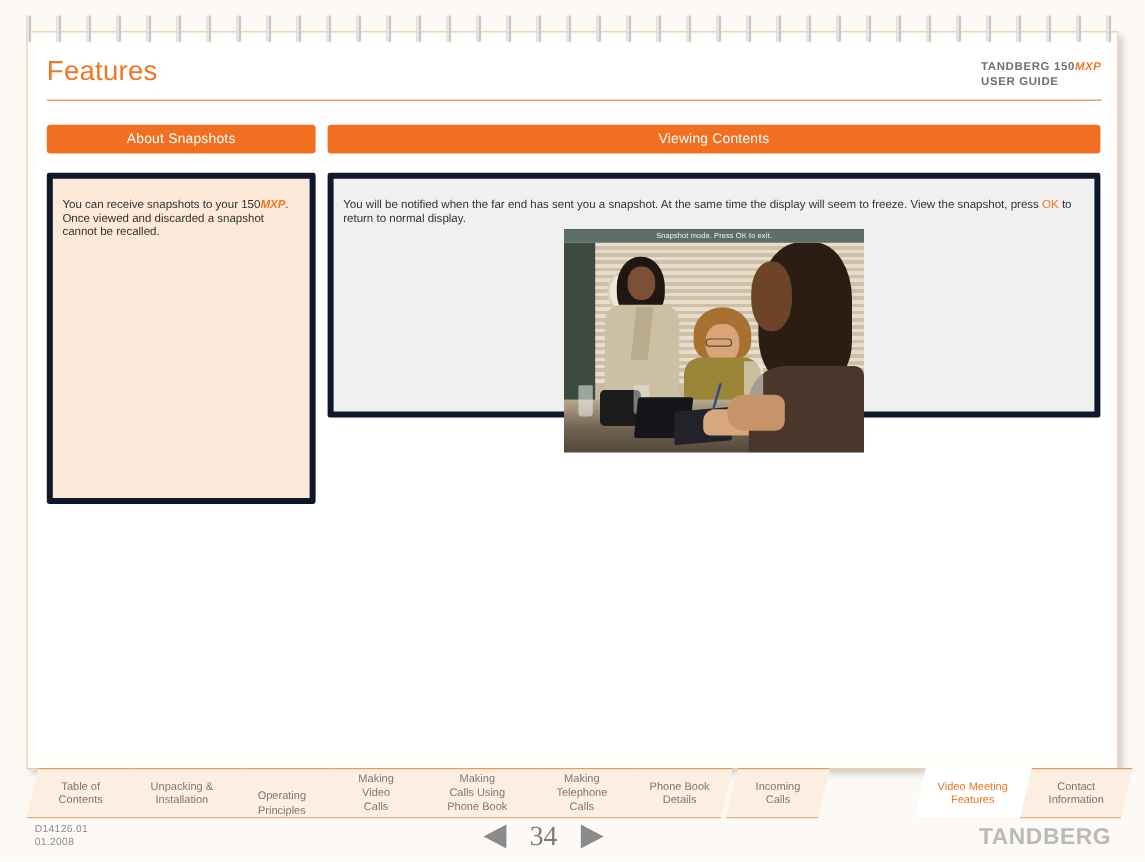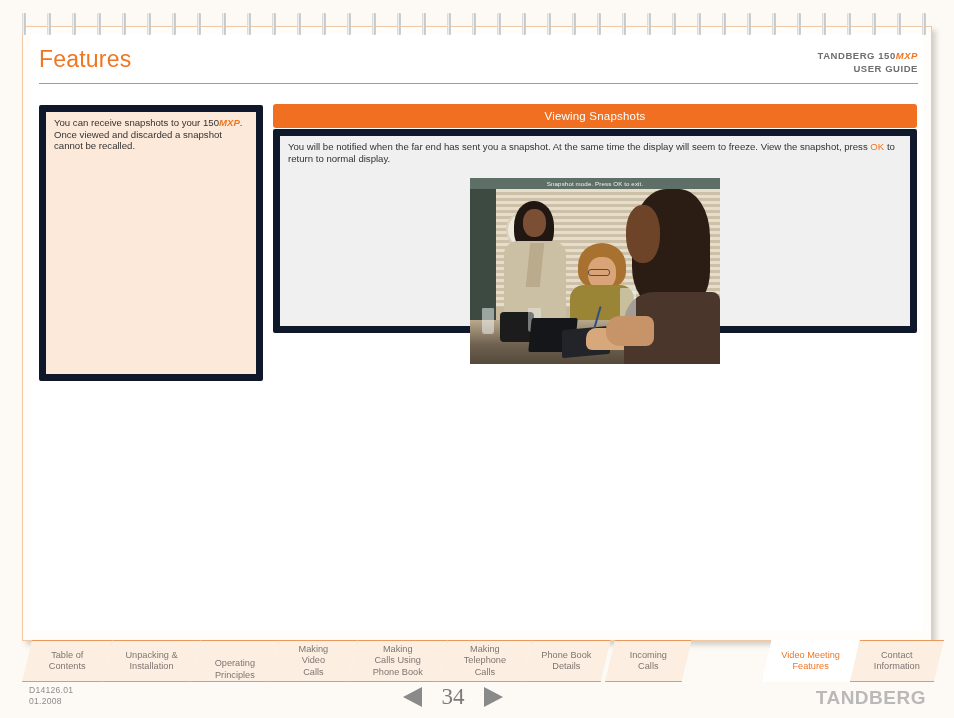--- a/index.html
+++ b/index.html
@@ -71,21 +71,21 @@
     top: 4px;
     font-size: 23px;
     color: #ef7622;
     font-weight: normal;
     letter-spacing: 0.2px;
   }
   #doc-ident {
     position: absolute;
     right: 0px;
     top: 8px;
-    text-align: right;
+    text-align: left;
     line-height: 12.5px;
   }
   .ident-line {
     font-size: 9.5px;
     color: #6e6e6e;
     letter-spacing: 0.55px;
     font-weight: bold;
     display: block;
   }
   .ident-mxp {
@@ -116,28 +116,28 @@
   .col-head {
     background: #f06f20;
     color: #ffffff;
     font-size: 11.5px;
     text-align: center;
     padding: 6px 0 6px 0;
     border-radius: 3px;
     letter-spacing: 0.2px;
   }
   .col-body {
-    margin-top: 1px;
-    border: 7px solid #0f172a;
+    margin-top: 16px;
+    border: 5px solid #0f172a;
     border-radius: 2px;
     box-sizing: border-box;
     font-size: 9.6px;
     line-height: 11.6px;
     color: #333333;
-    padding: 5px 8px;
+    padding: 16px 8px;
   }
   .body-peach { background: #fce9d9; height: 276px; }
   .body-gray  { background: #f0f0f0; height: 204px; position: relative; }
   .em-orange  { color: #ef7622; font-style: italic; font-weight: bold; }
   .em-ok      { color: #ef7622; }
 
   
   #photo-wrap {
     position: absolute;
     left: 50%;
@@ -400,25 +400,26 @@
       <div id="doc-ident">
         <span class="ident-line"><span>TANDBERG 150</span><span class="ident-mxp">MXP</span></span>
         <span class="ident-line">USER GUIDE</span>
       </div>
       <div id="title-rule"></div>
     </div>
 
     <div id="columns">
 
       <div class="col-left">
+        <div class="col-head">About Snapshots</div>
         <div class="col-body body-peach"><span>You can receive snapshots to your 150</span><span class="em-orange">MXP</span><span>. Once viewed and discarded a snapshot cannot be recalled.</span></div>
       </div>
 
       <div class="col-right">
-        <div class="col-head">Viewing Snapshots</div>
+        <div class="col-head">Viewing Contents</div>
         <div class="col-body body-gray">
           <span>You will be notified when the far end has sent you a snapshot. At the same time the display will seem to freeze. View the snapshot, press </span><span class="em-ok">OK</span><span> to return to normal display.</span>
 
           
           <div id="photo-wrap">
             <div id="photo-caption">Snapshot mode. Press OK to exit.</div>
             <div id="photo-scene">
               <div class="blinds"></div>
               <div class="wall-dark-l"></div>
               <div class="wall-clock"></div>

